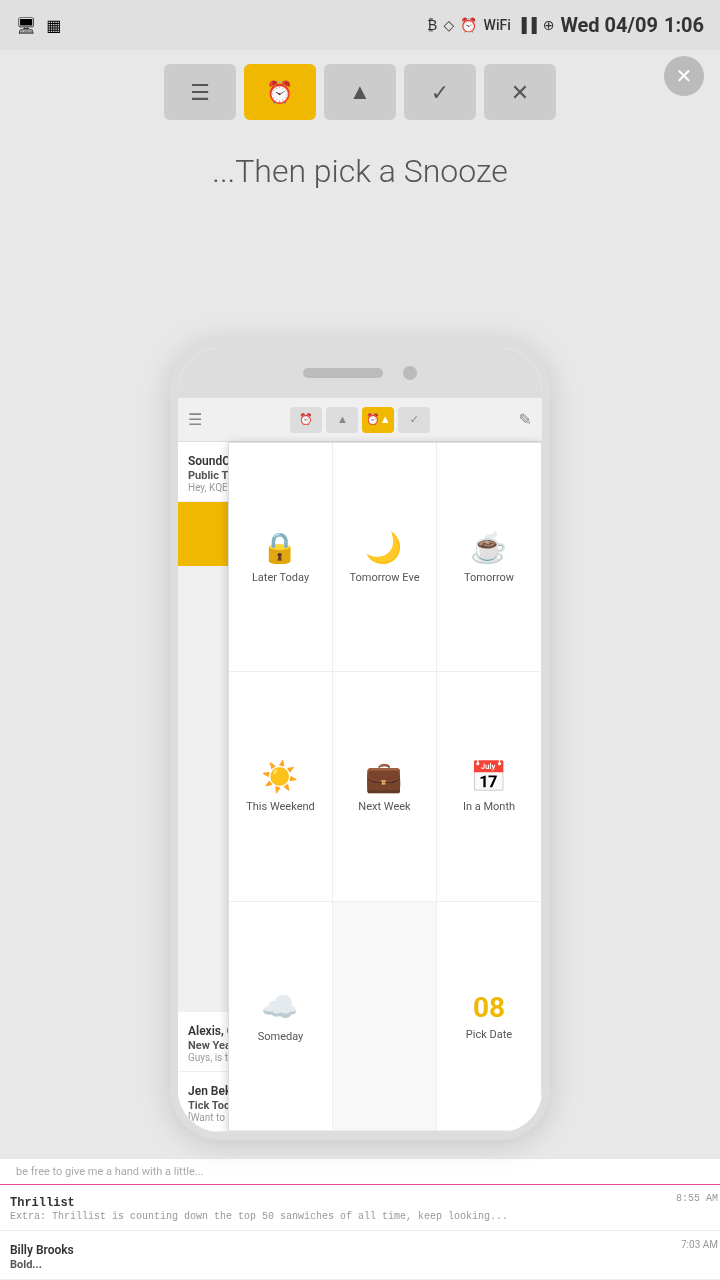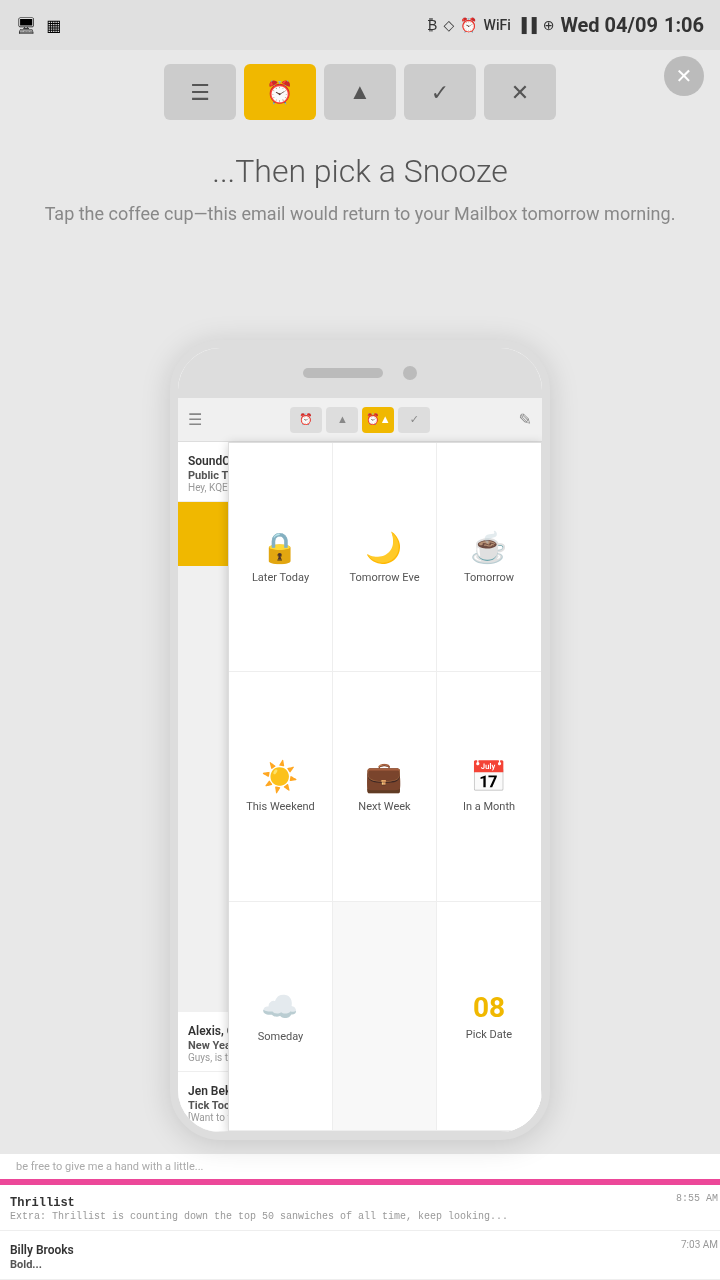--- a/index.html
+++ b/index.html
@@ -311,21 +311,20 @@
   <div class="toolbar-btn">
     <span>✓</span>
   </div>
   <div class="toolbar-btn">
     <span>✕</span>
   </div>
 </div>
 
 <div class="instruction">
   <div class="instruction-title">...Then pick a Snooze</div>
-  <div class="instruction-body">Tap the coffee cup—this email would return to your Mailbox tomorrow morning.</div>
 </div>
 
 <div class="phone-mockup">
   <div class="phone-top">
     <div class="phone-speaker"></div>
     <div class="phone-camera"></div>
   </div>
   <div class="phone-screen">
 
     <div class="phone-header">
@@ -406,21 +405,21 @@
         <span class="email-sender">Jen Bekman's 20X200</span>
         <span class="email-time">10:01 AM</span>
         <div class="email-subject">Tick Tock: 30% Off Ends in a...</div>
         <div class="email-preview">[Want to view this with images? See in browser] FOLLOW 20X200 The early shopping season...</div>
       </div>
     </div>
   </div>
 </div>
 
 <div style="position:absolute;bottom:0;left:0;right:0;background:#f0f0f0;z-index:1;">
-  <div style="padding:6px 16px;font-size:11px;color:#aaa;border-bottom:6px solid #ec4899;background:white;">be free to give me a hand with a little...</div>
+  <div style="padding:6px 16px;font-size:11px;color:#aaa;border-bottom:1px solid #ec4899;background:white;">be free to give me a hand with a little...</div>
   <div class="email-item" style="background:white;font-family:Liberation Mono, monospace;">
     <span class="email-sender">Thrillist</span>
     <span class="email-time">8:55 AM</span>
     <div class="email-preview">Extra: Thrillist is counting down the top 50 sanwiches of all time, keep looking...</div>
   </div>
   <div class="email-item" style="background:white;">
     <span class="email-sender">Billy Brooks</span>
     <span class="email-time">7:03 AM</span>
     <div class="email-subject">Bold...</div>
   </div>

